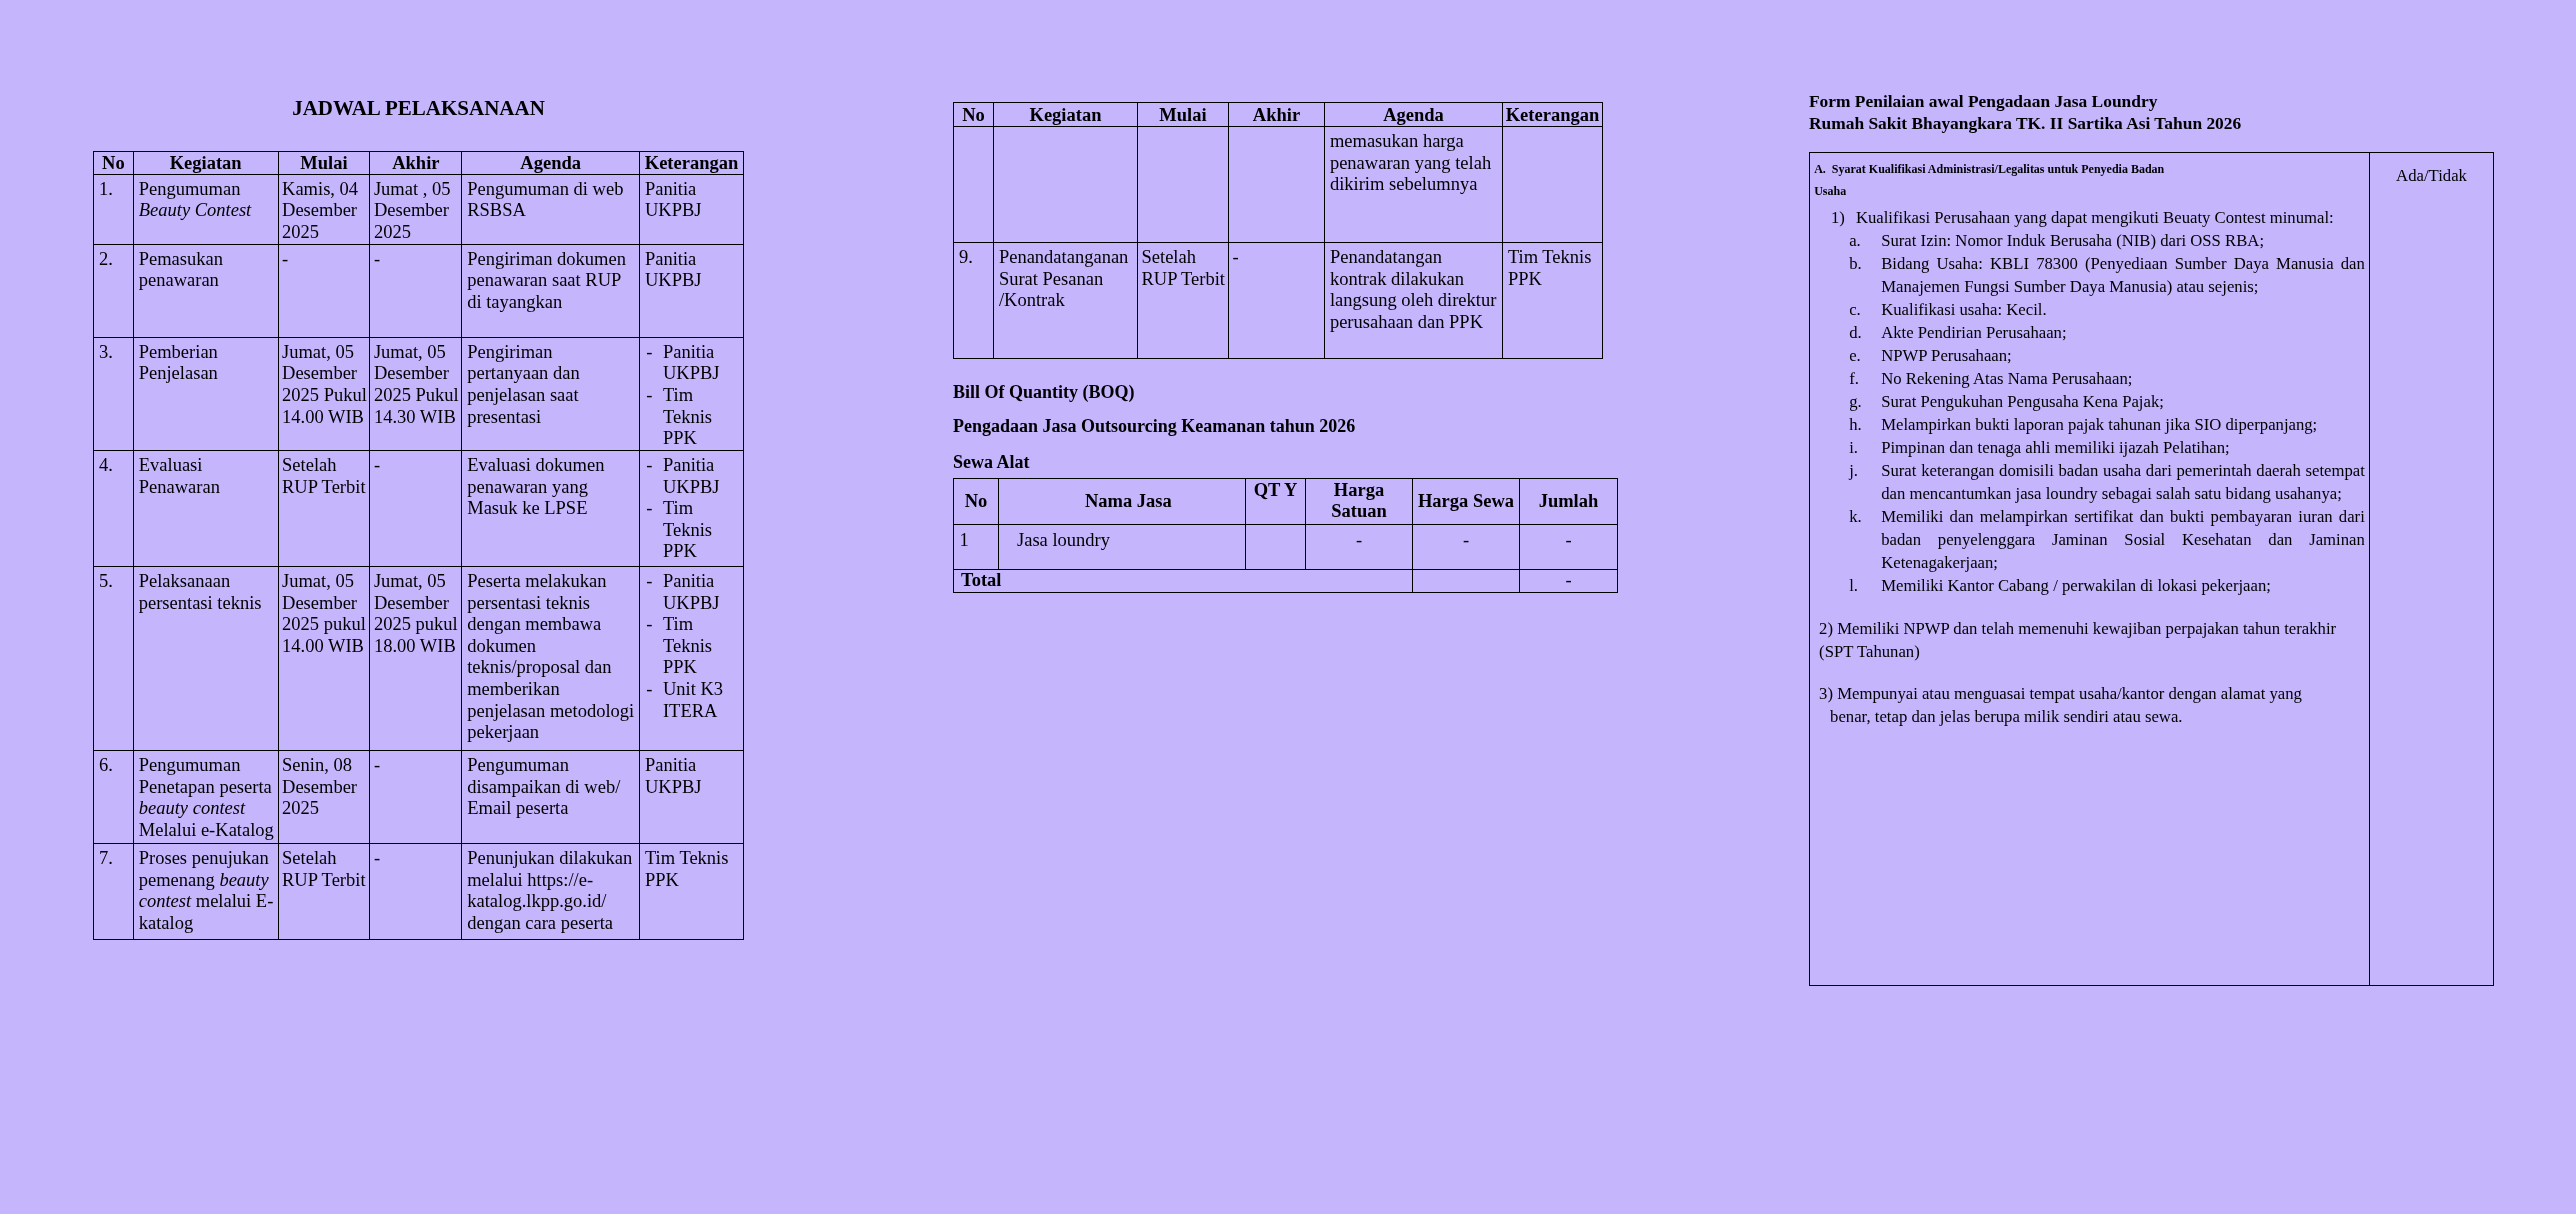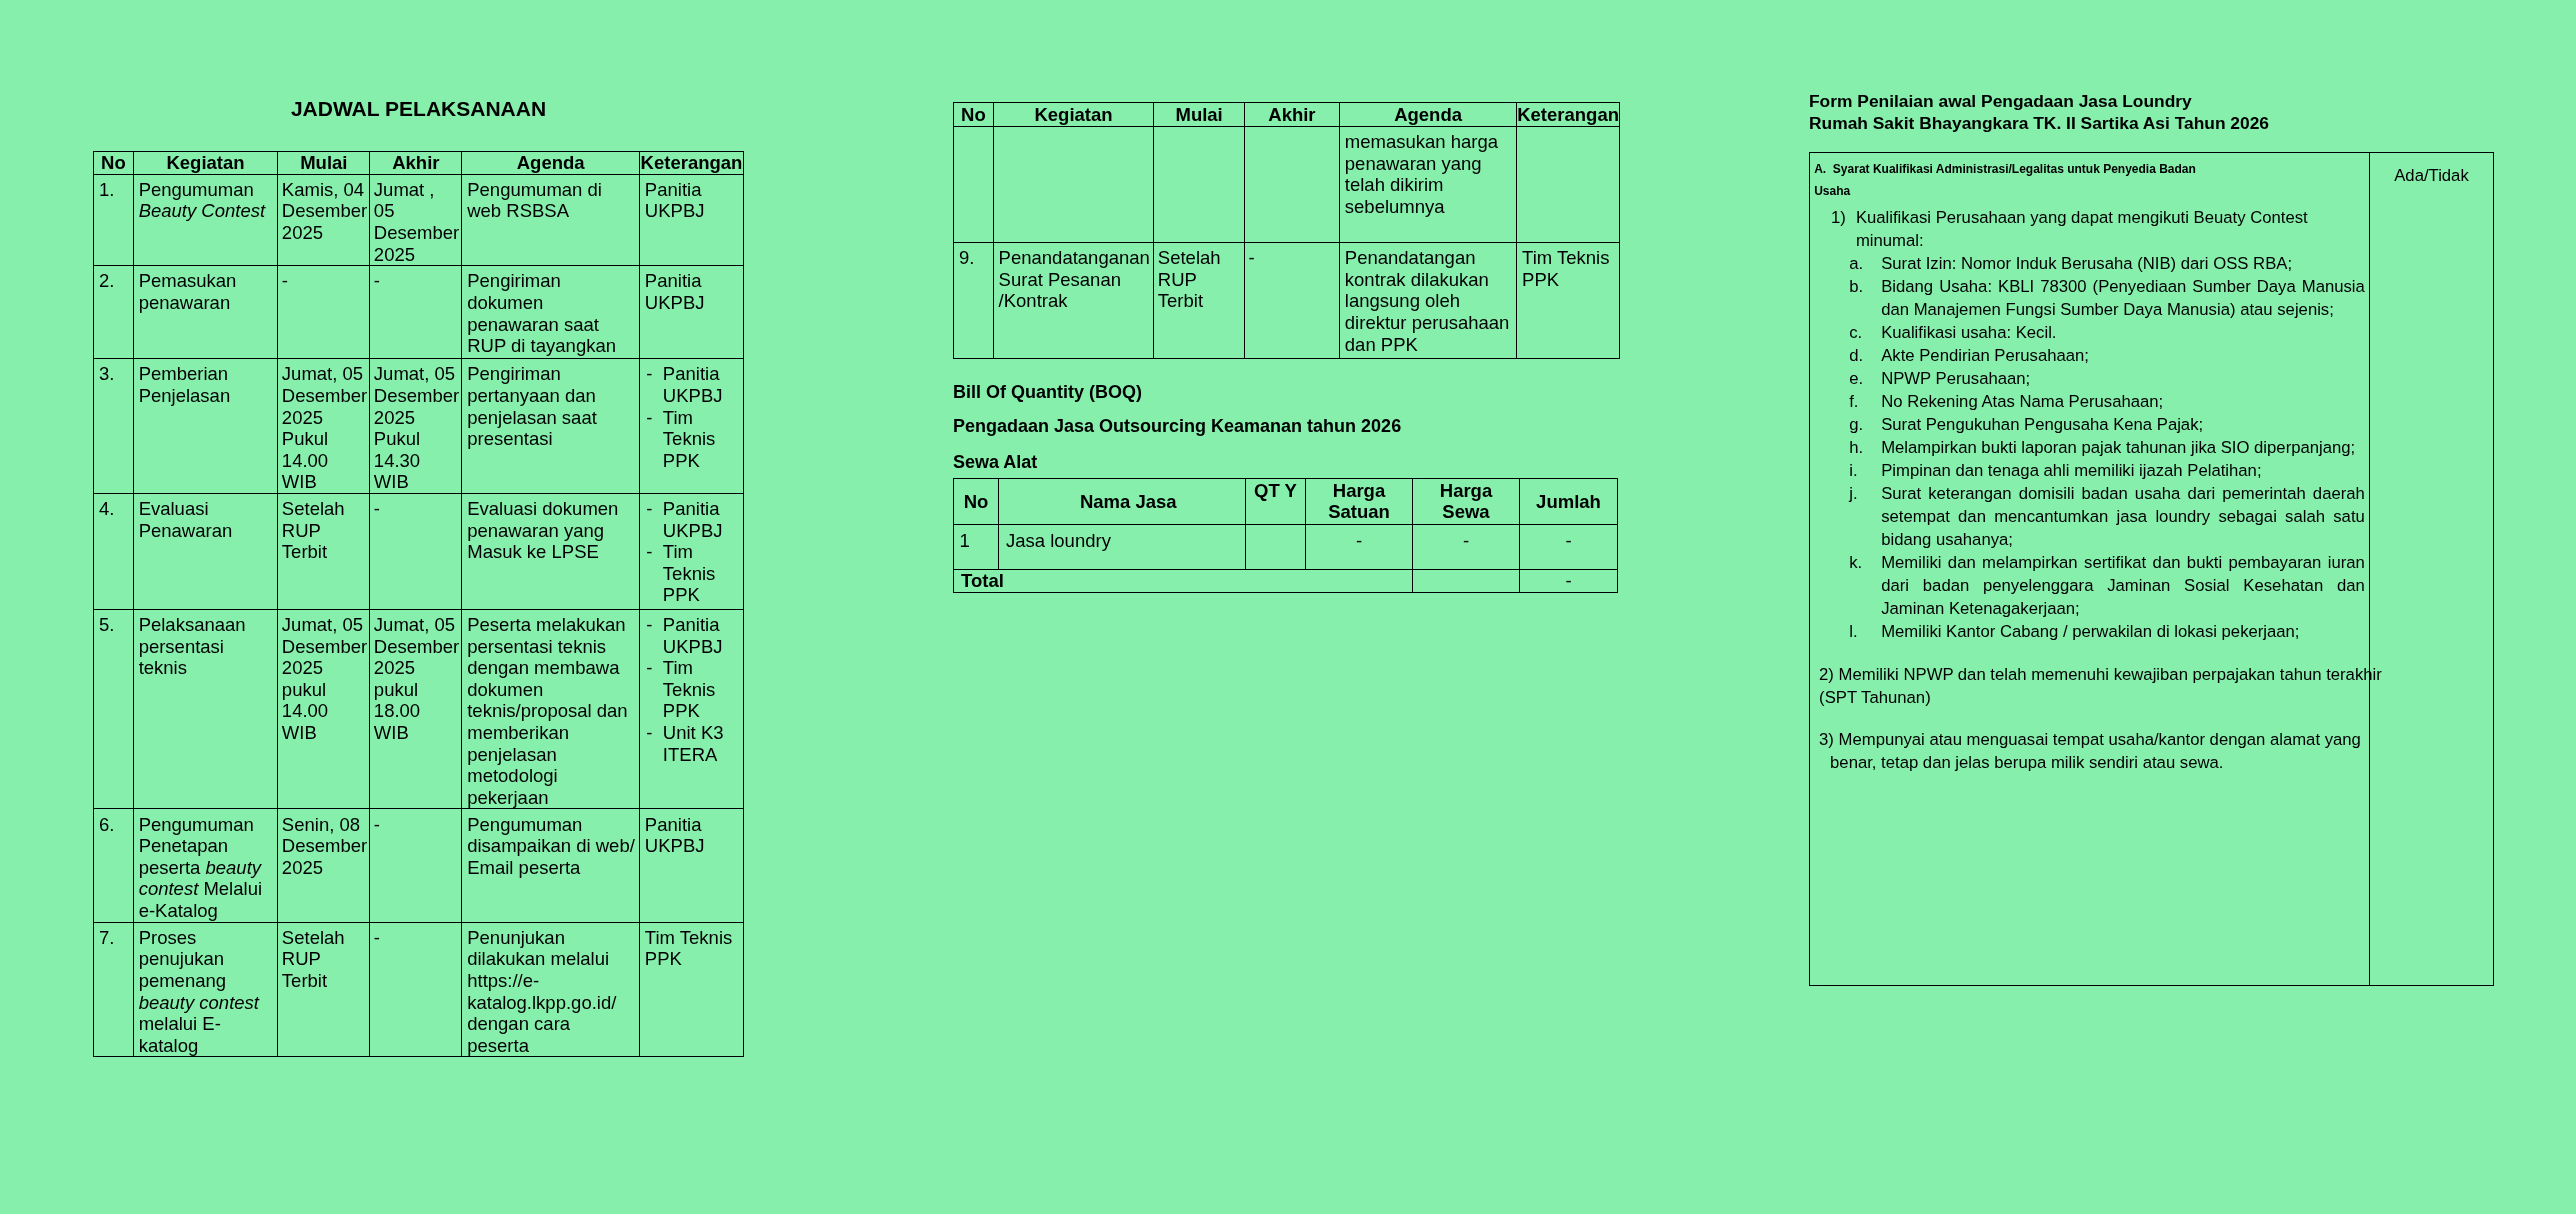--- a/index.html
+++ b/index.html
@@ -1,17 +1,17 @@
 <!DOCTYPE html>
 <html style="font-size:11px"><head>
 <meta charset="utf-8">
 <style>
   html,body{margin:0;padding:0;background:#fff;}
-  .canvas{position:relative;width:2576px;height:1214px;background:#86efac;overflow:hidden;
-          font-family:Liberation Sans, sans-serif;color:#000;}
+  .canvas{position:relative;width:2576px;height:1214px;background:#c4b5fd;overflow:hidden;
+          font-family:Liberation Serif, serif;color:#000;}
   .page{position:absolute;}
   #page1{left:93px;top:98px;width:651px;}
   #page2{left:953px;top:102px;width:667px;}
   #page3{left:1809px;top:91px;width:685px;}
 
   .doc-title{font-size:21px;font-weight:bold;text-align:center;line-height:21.6px;}
   #page1 table{margin-top:31px;}
 
   table{border-collapse:collapse;table-layout:fixed;}
   .sched td,.sched th{border:1.4px solid #000;box-sizing:border-box;overflow:hidden;}
@@ -27,21 +27,21 @@
 
   .boq-title{font-size:18px;font-weight:bold;text-align:left;line-height:24px;margin-top:21px;}
   .sewa-label{font-size:18px;font-weight:bold;line-height:19.5px;margin-top:15.3px;text-align:left;}
   .boq{margin-top:4.9px;}
   .boq th,.boq td{border:1.4px solid #000;box-sizing:border-box;font-size:18.5px;overflow:hidden;}
   .boq th{font-weight:bold;text-align:center;vertical-align:middle;line-height:21px;padding:1.4px;}
   .boq th.th-nama{text-align:center;padding-left:14px;}
   .boq th.th-qty{vertical-align:top;}
   .boq td{vertical-align:top;line-height:21px;padding:5.6px 2.8px 0 2.8px;}
   .boq td.b-no{padding-left:5.6px;}
-  .boq td.b-nama{padding-left:7px;margin-top:8px;}
+  .boq td.b-nama{padding-left:18px;margin-top:8px;}
   .boq td.b-c{text-align:center;}
   .boq td.b-total{font-weight:bold;padding:1.4px 0 0 7px;line-height:19.5px;}
   .boq tr.total-row td{padding-top:1.4px;line-height:19.5px;}
 
   .p3-title{font-size:17.4px;font-weight:bold;text-align:left;line-height:21.6px;}
   .p3-box{margin-top:17.4px;border:1.4px solid #000;height:834px;box-sizing:border-box;display:flex;align-items:stretch;}
   .p3-left{width:559px;flex:none;box-sizing:border-box;padding:5.6px 4.2px 0 4.2px;}
   .p3-right{flex:1;border-left:1.4px solid #000;box-sizing:border-box;text-align:center;
             padding-top:12.6px;font-size:16.7px;line-height:21px;}
   .p3-heading{font-size:12px;font-weight:bold;line-height:22px;}

